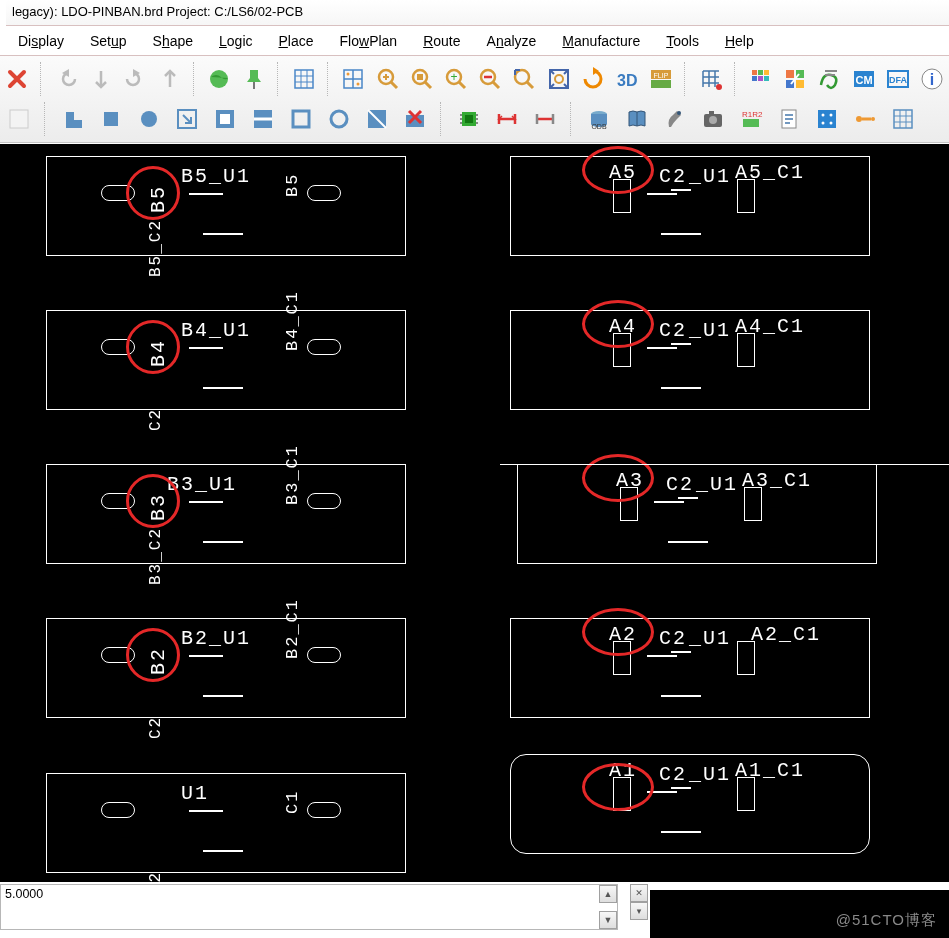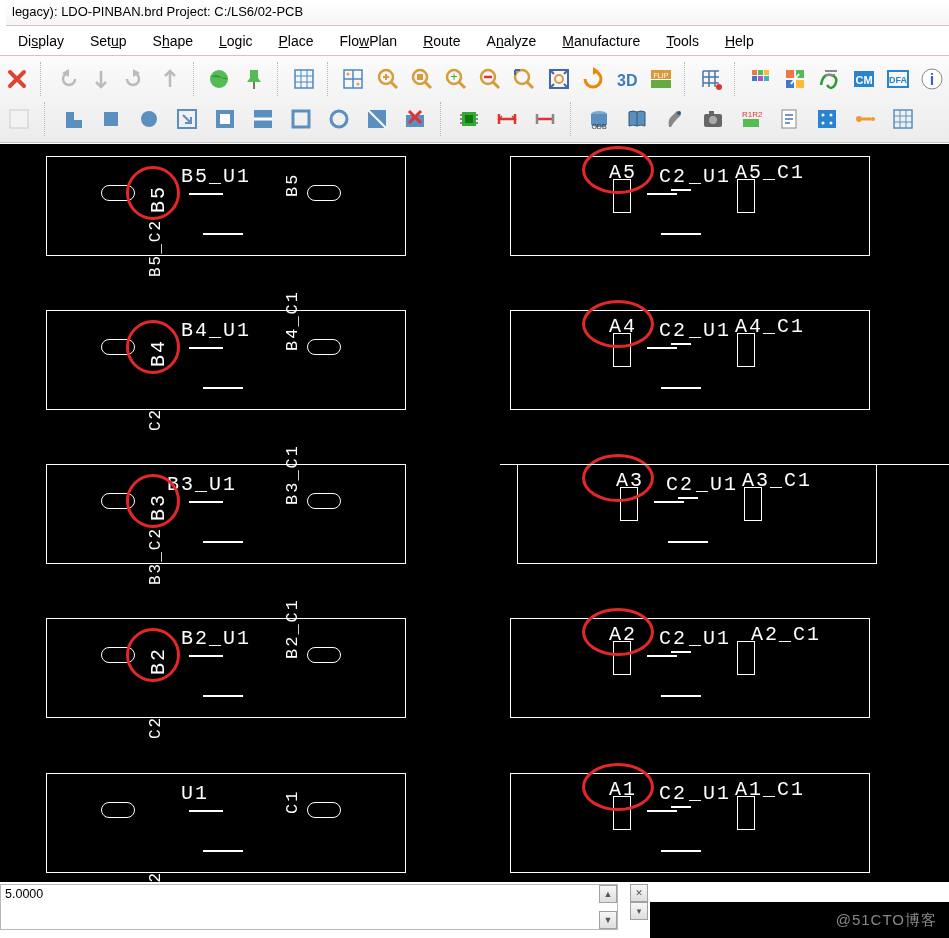--- a/index.html
+++ b/index.html
@@ -16,21 +16,21 @@
 .canvas-area { position: absolute; top: 144px; left: 0; right: 0; bottom: 56px; background: #000; overflow: hidden; }
 .board { position: absolute; border: 1.5px solid #fff; width: 360px; height: 100px; }
 .seg { position: absolute; background: #fff; }
 .pad { position: absolute; border: 1.5px solid #fff; border-radius: 8px; }
 .pad.sq { border-radius: 0; }
 .ref { position: absolute; color: #fff; font-family: "Courier New", monospace; font-size: 20px; letter-spacing: 2px; white-space: nowrap; font-weight: 400; }
 .ref.v { transform: rotate(-90deg); transform-origin: left top; }
 .circ-mark { position: absolute; border: 3px solid #e42828; border-radius: 50%; pointer-events: none; }
 .status-panel { position: absolute; bottom: 8px; left: 0; width: 618px; height: 46px; background: #fff; border: 1px solid #b7b7b7; font-size: 12.5px; color: #000; padding: 2px 4px; line-height: 15px; }
 .scroll-btn { position: absolute; width: 18px; height: 18px; background: linear-gradient(#f7f7f7,#dedede); border: 1px solid #a0a0a0; display: flex; align-items: center; justify-content: center; font-size: 9px; color: #555; cursor: pointer; }
-.status-right-dark { position: absolute; left: 650px; bottom: 0; right: 0; height: 36px; background: #000; }
+.status-right-dark { position: absolute; left: 650px; bottom: 0; right: 0; height: 48px; background: #000; }
 .watermark { position: absolute; right: 12px; bottom: 8px; color: #888; font-size: 15px; letter-spacing: 1px; }
 </style>
 </head>
 <body>
 
 <div class="title-bar"><span>legacy): LDO-PINBAN.brd  Project: C:/LS6/02-PCB</span></div>
 
 <div class="menu-bar">
   <span class="menu-item">Di<u>s</u>play</span>
   <span class="menu-item">Set<u>u</u>p</span>
@@ -460,21 +460,21 @@
       <div class="pad sq" style="left:226px;top:22px;width:18px;height:34px"></div>
       <div class="seg" style="left:136px;top:36px;width:30px;height:1.5px"></div>
       <div class="seg" style="left:160px;top:32px;width:20px;height:1.5px"></div>
       <div class="seg" style="left:150px;top:76px;width:40px;height:1.5px"></div>
       <div class="ref " style="left:98px;top:4px">A2</div>
       <div class="ref " style="left:148px;top:8px">C2</div>
       <div class="ref " style="left:178px;top:8px">_U1</div>
       <div class="ref " style="left:240px;top:4px">A2_C1</div>
     </div>
     <div class="circ-mark" style="left: 582px; top: 464px; width: 72px; height: 48px;"></div>
-    <div class="board" style="left: 510px; top: 629px;">
+    <div class="board" style="left: 510px; top: 610px; border-radius: 16px;">
       <div class="pad sq" style="left:102px;top:22px;width:18px;height:34px"></div>
       <div class="pad sq" style="left:226px;top:22px;width:18px;height:34px"></div>
       <div class="seg" style="left:136px;top:36px;width:30px;height:1.5px"></div>
       <div class="seg" style="left:160px;top:32px;width:20px;height:1.5px"></div>
       <div class="seg" style="left:150px;top:76px;width:40px;height:1.5px"></div>
       <div class="ref " style="left:98px;top:4px">A1</div>
       <div class="ref " style="left:148px;top:8px">C2</div>
       <div class="ref " style="left:178px;top:8px">_U1</div>
       <div class="ref " style="left:224px;top:4px">A1_C1</div>
     </div>

